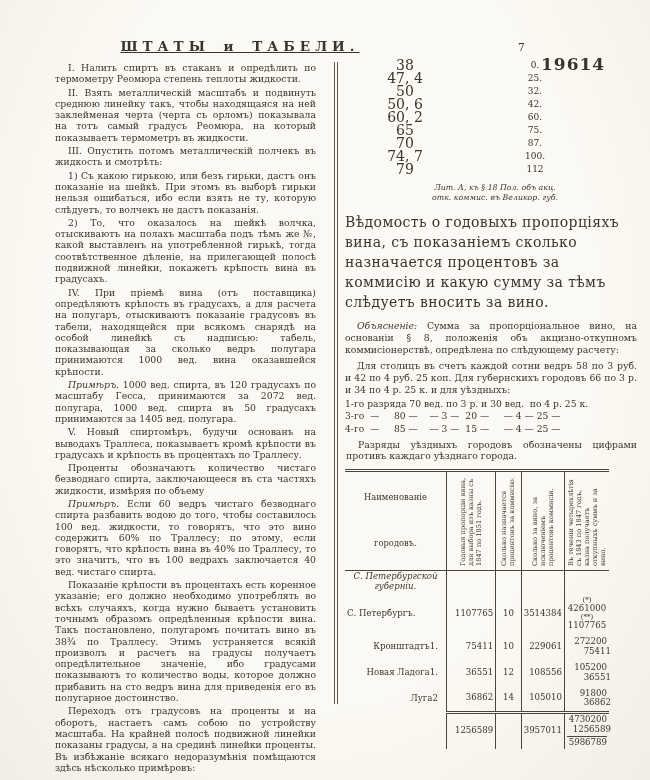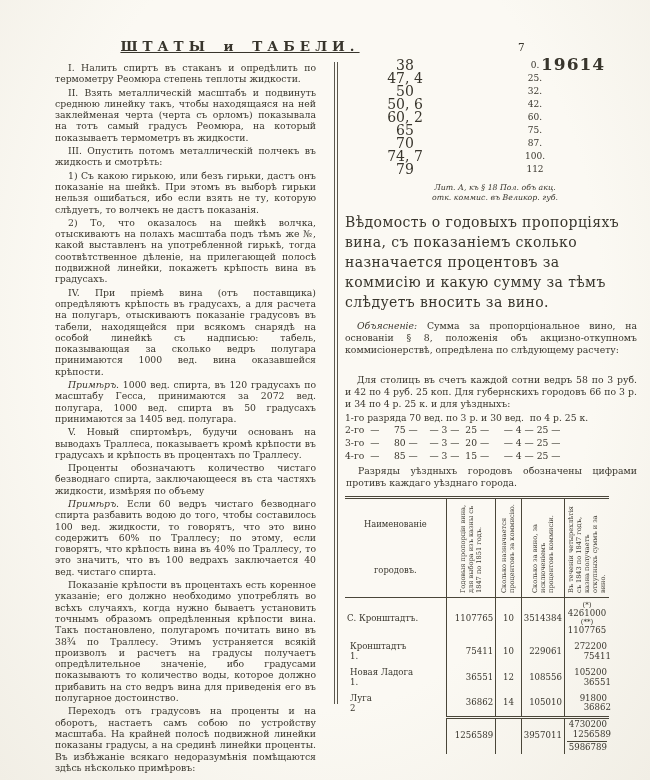--- a/index.html
+++ b/index.html
@@ -22,36 +22,36 @@
   .pt{width:270px;}
   .pt-row{display:flex;height:13px;}
   .pt-p{width:120px;text-align:center;font-size:14px;}
   .pt-g{width:140px;text-align:center;font-size:9px;}
   .pt-head .pt-p,.pt-head .pt-g{font-size:8px;font-weight:bold;}
   .note{margin:6px 0 0 70px;width:160px;font-style:italic;font-size:7.8px;
     line-height:10px;text-align:center;}
   .ved-title{margin-top:9px;text-align:left;font-size:14px;line-height:20px;letter-spacing:0.4px;}
   .expl{margin:8px 0 0 0;text-indent:12px;text-align:justify;}
   .expl i{font-style:italic;}
-  .stol{margin:19px 0 0 0;text-indent:12px;text-align:justify;}
+  .stol{margin:5px 0 0 0;text-indent:12px;text-align:justify;}
   .razryady{margin-top:2px;}
   .razryady div{white-space:pre;font-size:9.2px;line-height:12.6px;}
   .raz-note{margin:3px 0 0 1px;text-indent:12px;text-align:justify;}
   
   .main-table{margin-top:7px;border-collapse:collapse;width:264px;border-top:3px double #4a4639;}
   .main-table td{border-left:1px solid #4a4639;padding:1px 2px;vertical-align:middle;font-size:8.6px;line-height:9.8px;}
   .main-table td:first-child{border-left:none;}
   .mt-head td{border-bottom:1px solid #4a4639;height:96px;vertical-align:middle;}
   .c1h{display:flex;flex-direction:column;justify-content:space-around;height:92px;
     text-align:center;font-size:8.4px;}
   .rot{writing-mode:vertical-rl;transform:rotate(180deg);height:90px;margin:0 auto;
     font-size:6.6px;line-height:8px;text-align:left;}
   .grp-name{font-style:italic;text-align:center;white-space:pre-line;font-size:8.4px;line-height:9.6px;padding-top:3px;}
   .name{padding-left:3px;}
-  .cityrow{display:flex;justify-content:flex-end;padding:0 6px 0 3px;flex-direction:column;}
+  .cityrow{display:flex;justify-content:flex-end;padding:0 6px 0 3px;}
   .num{text-align:right;padding-right:5px;}
   .ctr{text-align:center;}
   .c5{text-align:center;}
   .c5 .star{font-size:7px;line-height:7px;}
   .c5r{text-align:right;padding-right:7px;}
   .c5r .l2{margin-right:-4px;}
   .fns{font-size:6.8px;line-height:8px;padding:1px 2px 1px 2px;text-align:left;}
   .fns div{margin-bottom:1px;}
   .tot td{border-top:3px double #4a4639;}
   .tot td:first-child{border-top:none;}
@@ -132,21 +132,20 @@
     </div>
 
     <div class="ved-title">Вѣдомость о годовыхъ пропорціяхъ вина, съ показаніемъ сколько назначается процентовъ за коммисію и какую сумму за тѣмъ слѣдуетъ вносить за вино.</div>
 
     <p class="expl"><i>Объясненіе:</i> <span>Сумма за пропорціональное вино, на основаніи § 8, положенія объ акцизно-откупномъ коммисіонерствѣ, опредѣлена по слѣдующему расчету:</span></p>
 
     <p class="stol">Для столицъ въ счетъ каждой сотни ведръ 58 по 3 руб. и 42 по 4 руб. 25 коп. Для губернскихъ городовъ 66 по 3 р. и 34 по 4 р. 25 к. и для уѣздныхъ:</p>
 
     <div class="razryady">
       <div>1-го разряда 70 вед. по 3 р. и 30 вед.  по 4 р. 25 к.</div>
-      <div>2-го  —     75 —    — 3 —  25 —     — 4 — 25 —</div>
       <div>3-го  —     80 —    — 3 —  20 —     — 4 — 25 —</div>
       <div>4-го  —     85 —    — 3 —  15 —     — 4 — 25 —</div>
     </div>
 
     <p class="raz-note">Разряды уѣздныхъ городовъ обозначены цифрами противъ каждаго уѣзднаго города.</p>
 
     <table class="main-table">
       <colgroup>
         <col style="width:104px">
           <col style="width:50px">
@@ -169,23 +168,31 @@
               <div class="rot">Сколько назначается процентовъ за коммисію.</div>
             </td>
           <td>
               <div class="rot">Сколько за вино, за исключеніемъ процентовъ коммисіи.</div>
             </td>
           <td>
               <div class="rot">Въ теченіи четырехлѣтія съ 1843 по 1847 годъ, казна получаетъ откупныхъ суммъ и за вино.</div>
             </td>
         </tr>
 
+        <tr>
+          <td class="grp-name">С. Петербургской
+губерніи.</td>
+          <td></td>
+            <td></td>
+            <td></td>
+            <td></td>
+        </tr>
 
         <tr class="spbrow">
-          <td class="name">С. Кронштадтъ.</td>
+          <td class="name">С. Петербургъ.</td>
           <td class="num">1107765</td>
           <td class="ctr">10</td>
           <td class="num">3514384</td>
           <td class="c5">
             <div class="star">(*)</div>
             <div>4261000</div>
             <div class="star">(**)</div>
             <div>1107765</div>
           </td>
         </tr>

